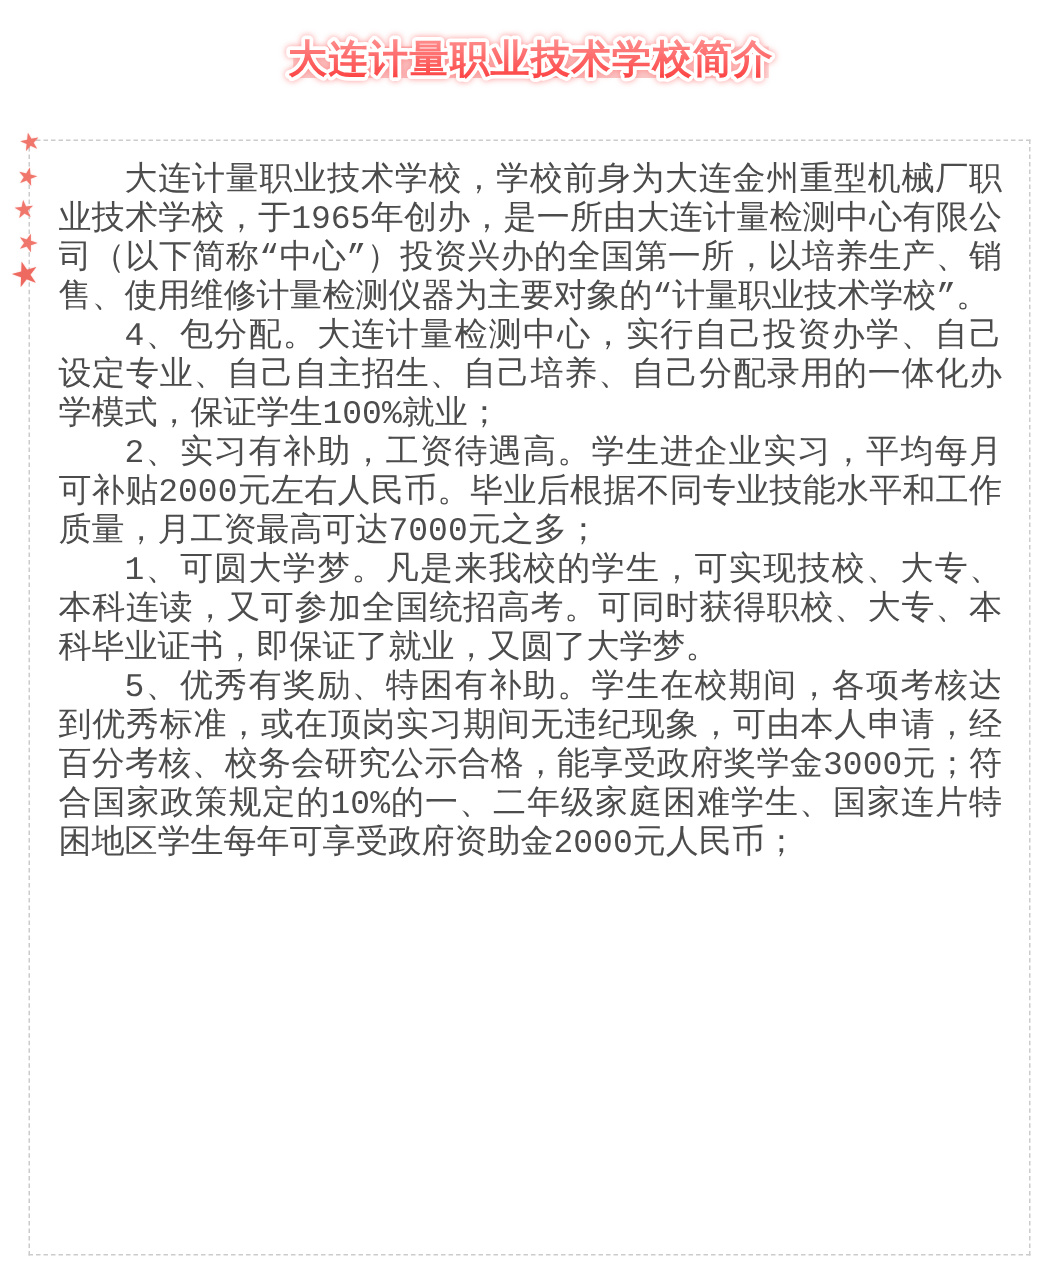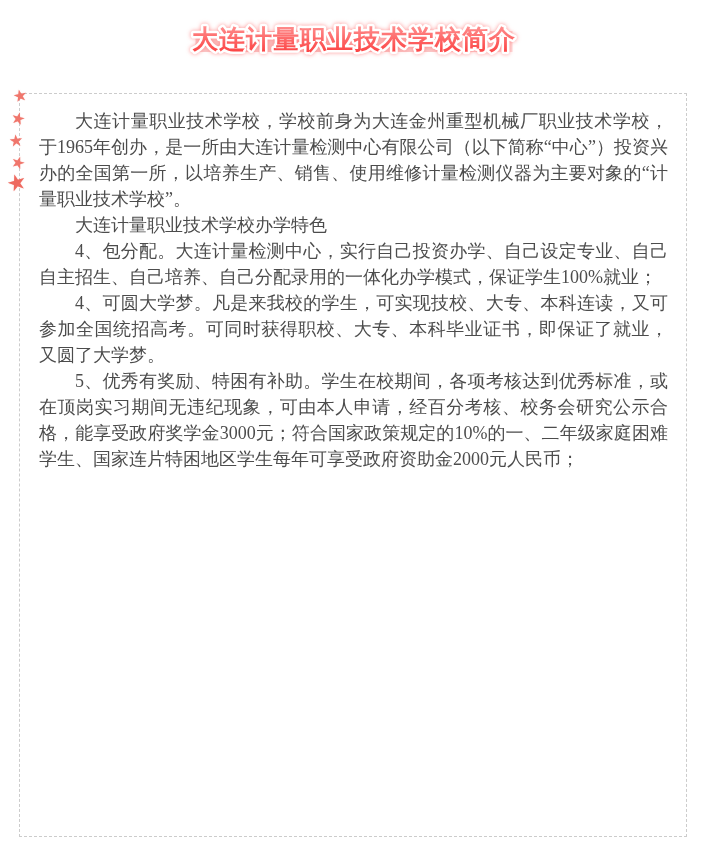--- a/index.html
+++ b/index.html
@@ -55,26 +55,26 @@
     left: 19px;
     top: 93px;
     width: 668px;
     height: 744px;
     box-sizing: border-box;
     border: 1px dashed #cccccc;
     padding: 14px 18px 20px 19px;
   }
   .content-box p {
     margin: 0;
-    font-size: 18px;
+    font-size: 22px;
     line-height: 26px;
     color: #4c4c4c;
     text-align: justify;
     text-indent: 2em;
-    font-family: Liberation Serif, serif;
+    font-family: Liberation Mono, monospace;
   }
 
   
   .stars {
     position: absolute;
     left: 0;
     top: 0;
     width: 40px;
     height: 210px;
     z-index: 3;
@@ -111,17 +111,17 @@
 <div class="stars">
   <span class="star s1">★</span>
   <span class="star s2">★</span>
   <span class="star s3">★</span>
   <span class="star s4">★</span>
   <span class="star s5">★</span>
 </div>
 
 <main class="content-box">
   <p>大连计量职业技术学校，学校前身为大连金州重型机械厂职业技术学校，于1965年创办，是一所由大连计量检测中心有限公司（以下简称“中心”）投资兴办的全国第一所，以培养生产、销售、使用维修计量检测仪器为主要对象的“计量职业技术学校”。</p>
-  <p>大连计量职业技术学校办学特色</p>
   <p>4、包分配。大连计量检测中心，实行自己投资办学、自己设定专业、自己自主招生、自己培养、自己分配录用的一体化办学模式，保证学生100%就业；</p>
-  <p>4、可圆大学梦。凡是来我校的学生，可实现技校、大专、本科连读，又可参加全国统招高考。可同时获得职校、大专、本科毕业证书，即保证了就业，又圆了大学梦。</p>
+  <p>2、实习有补助，工资待遇高。学生进企业实习，平均每月可补贴2000元左右人民币。毕业后根据不同专业技能水平和工作质量，月工资最高可达7000元之多；</p>
+  <p>1、可圆大学梦。凡是来我校的学生，可实现技校、大专、本科连读，又可参加全国统招高考。可同时获得职校、大专、本科毕业证书，即保证了就业，又圆了大学梦。</p>
   <p>5、优秀有奖励、特困有补助。学生在校期间，各项考核达到优秀标准，或在顶岗实习期间无违纪现象，可由本人申请，经百分考核、校务会研究公示合格，能享受政府奖学金3000元；符合国家政策规定的10%的一、二年级家庭困难学生、国家连片特困地区学生每年可享受政府资助金2000元人民币；</p>
 </main>
 
 </body></html>

